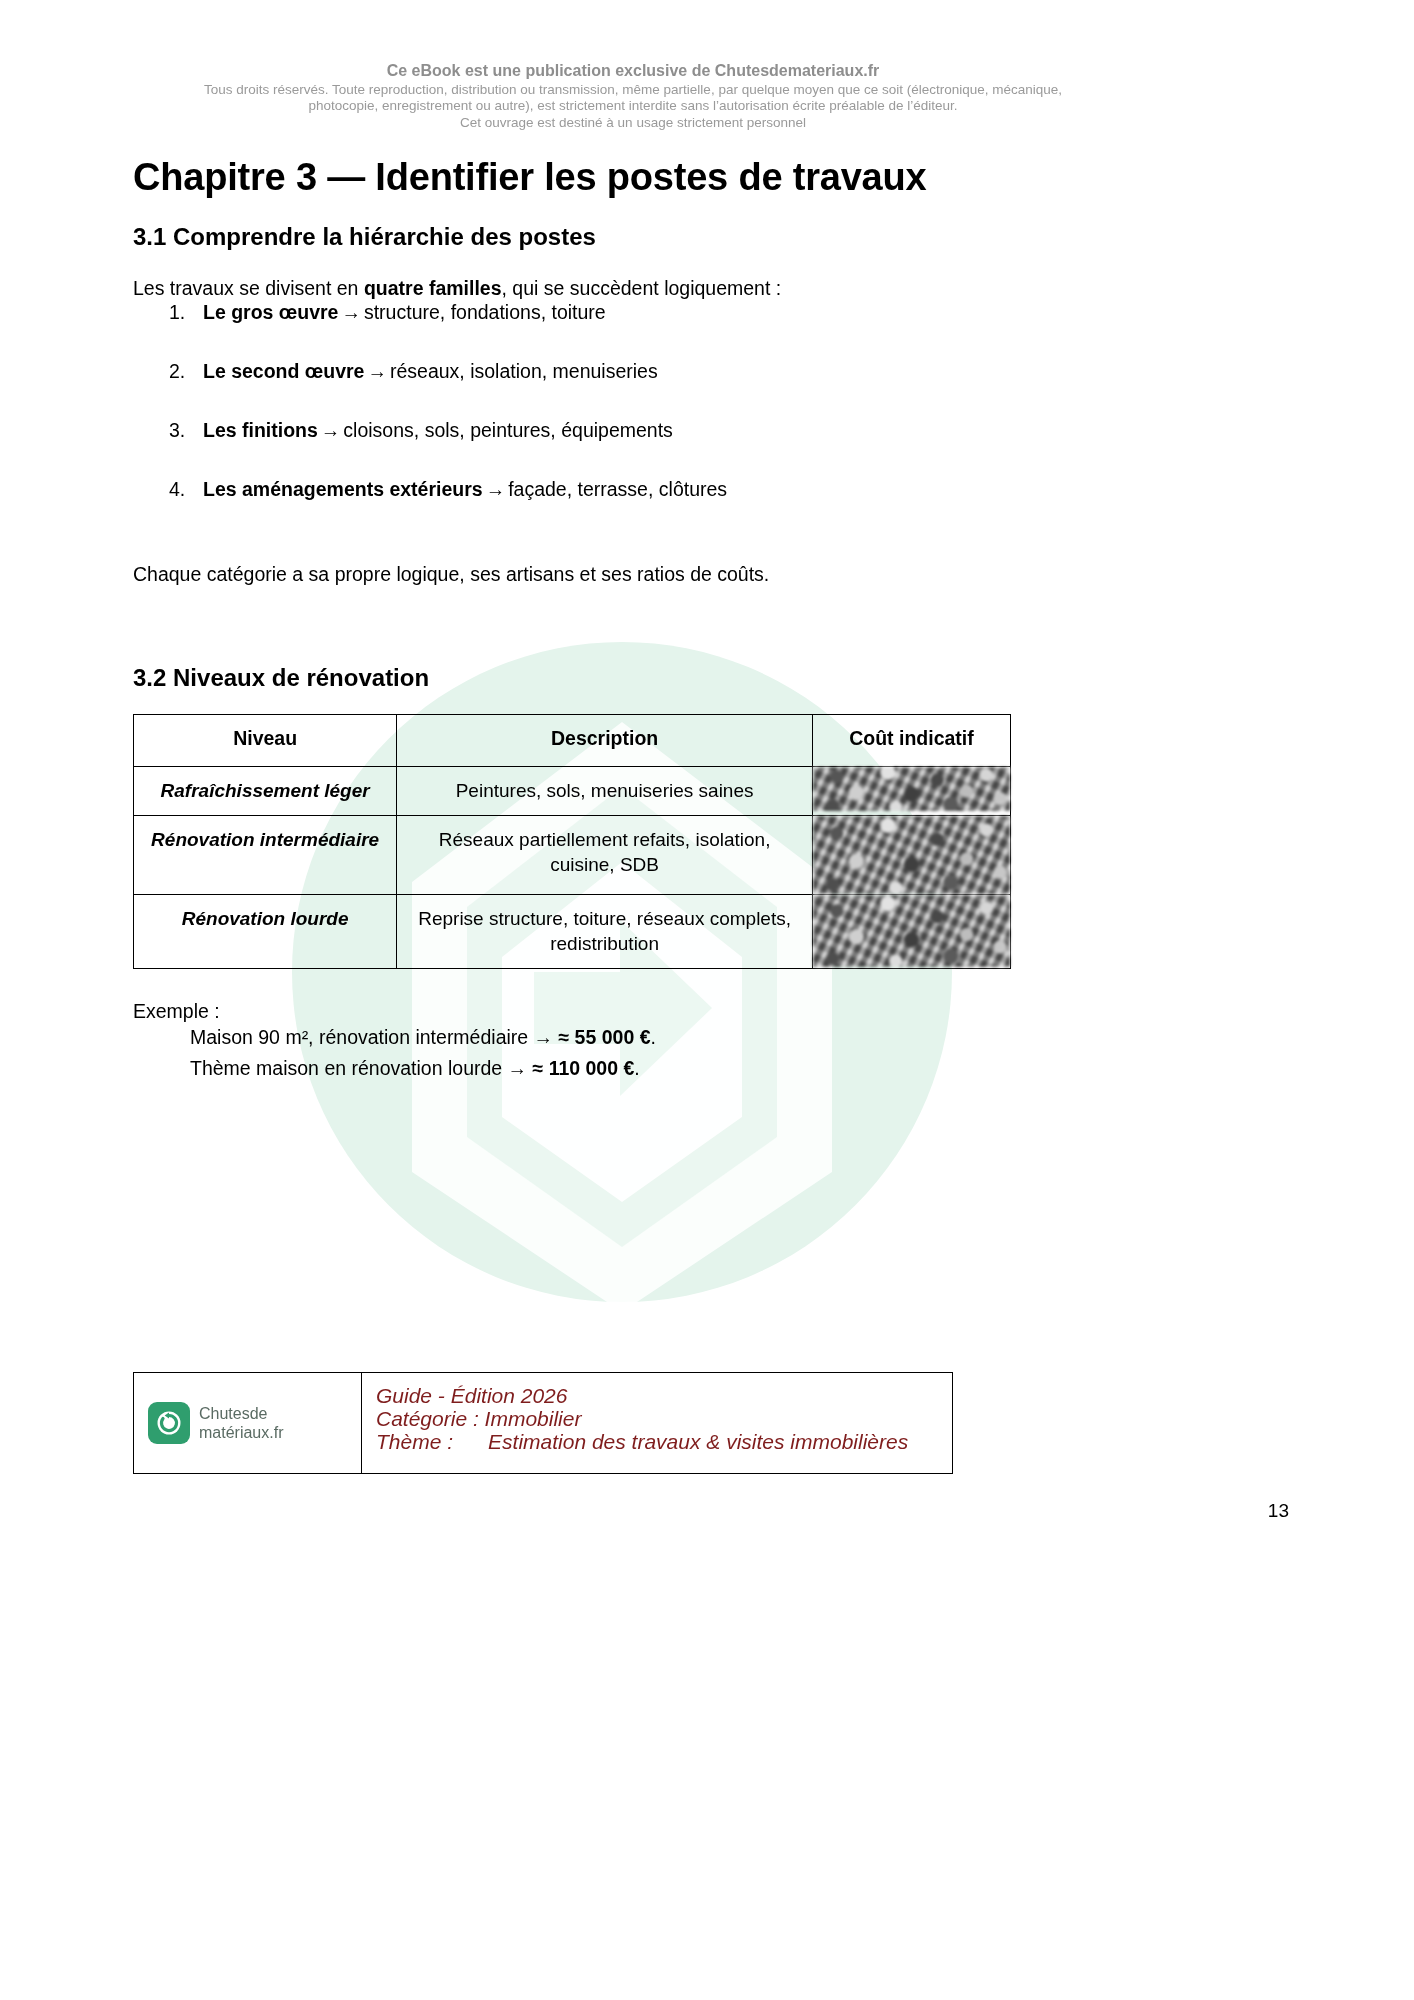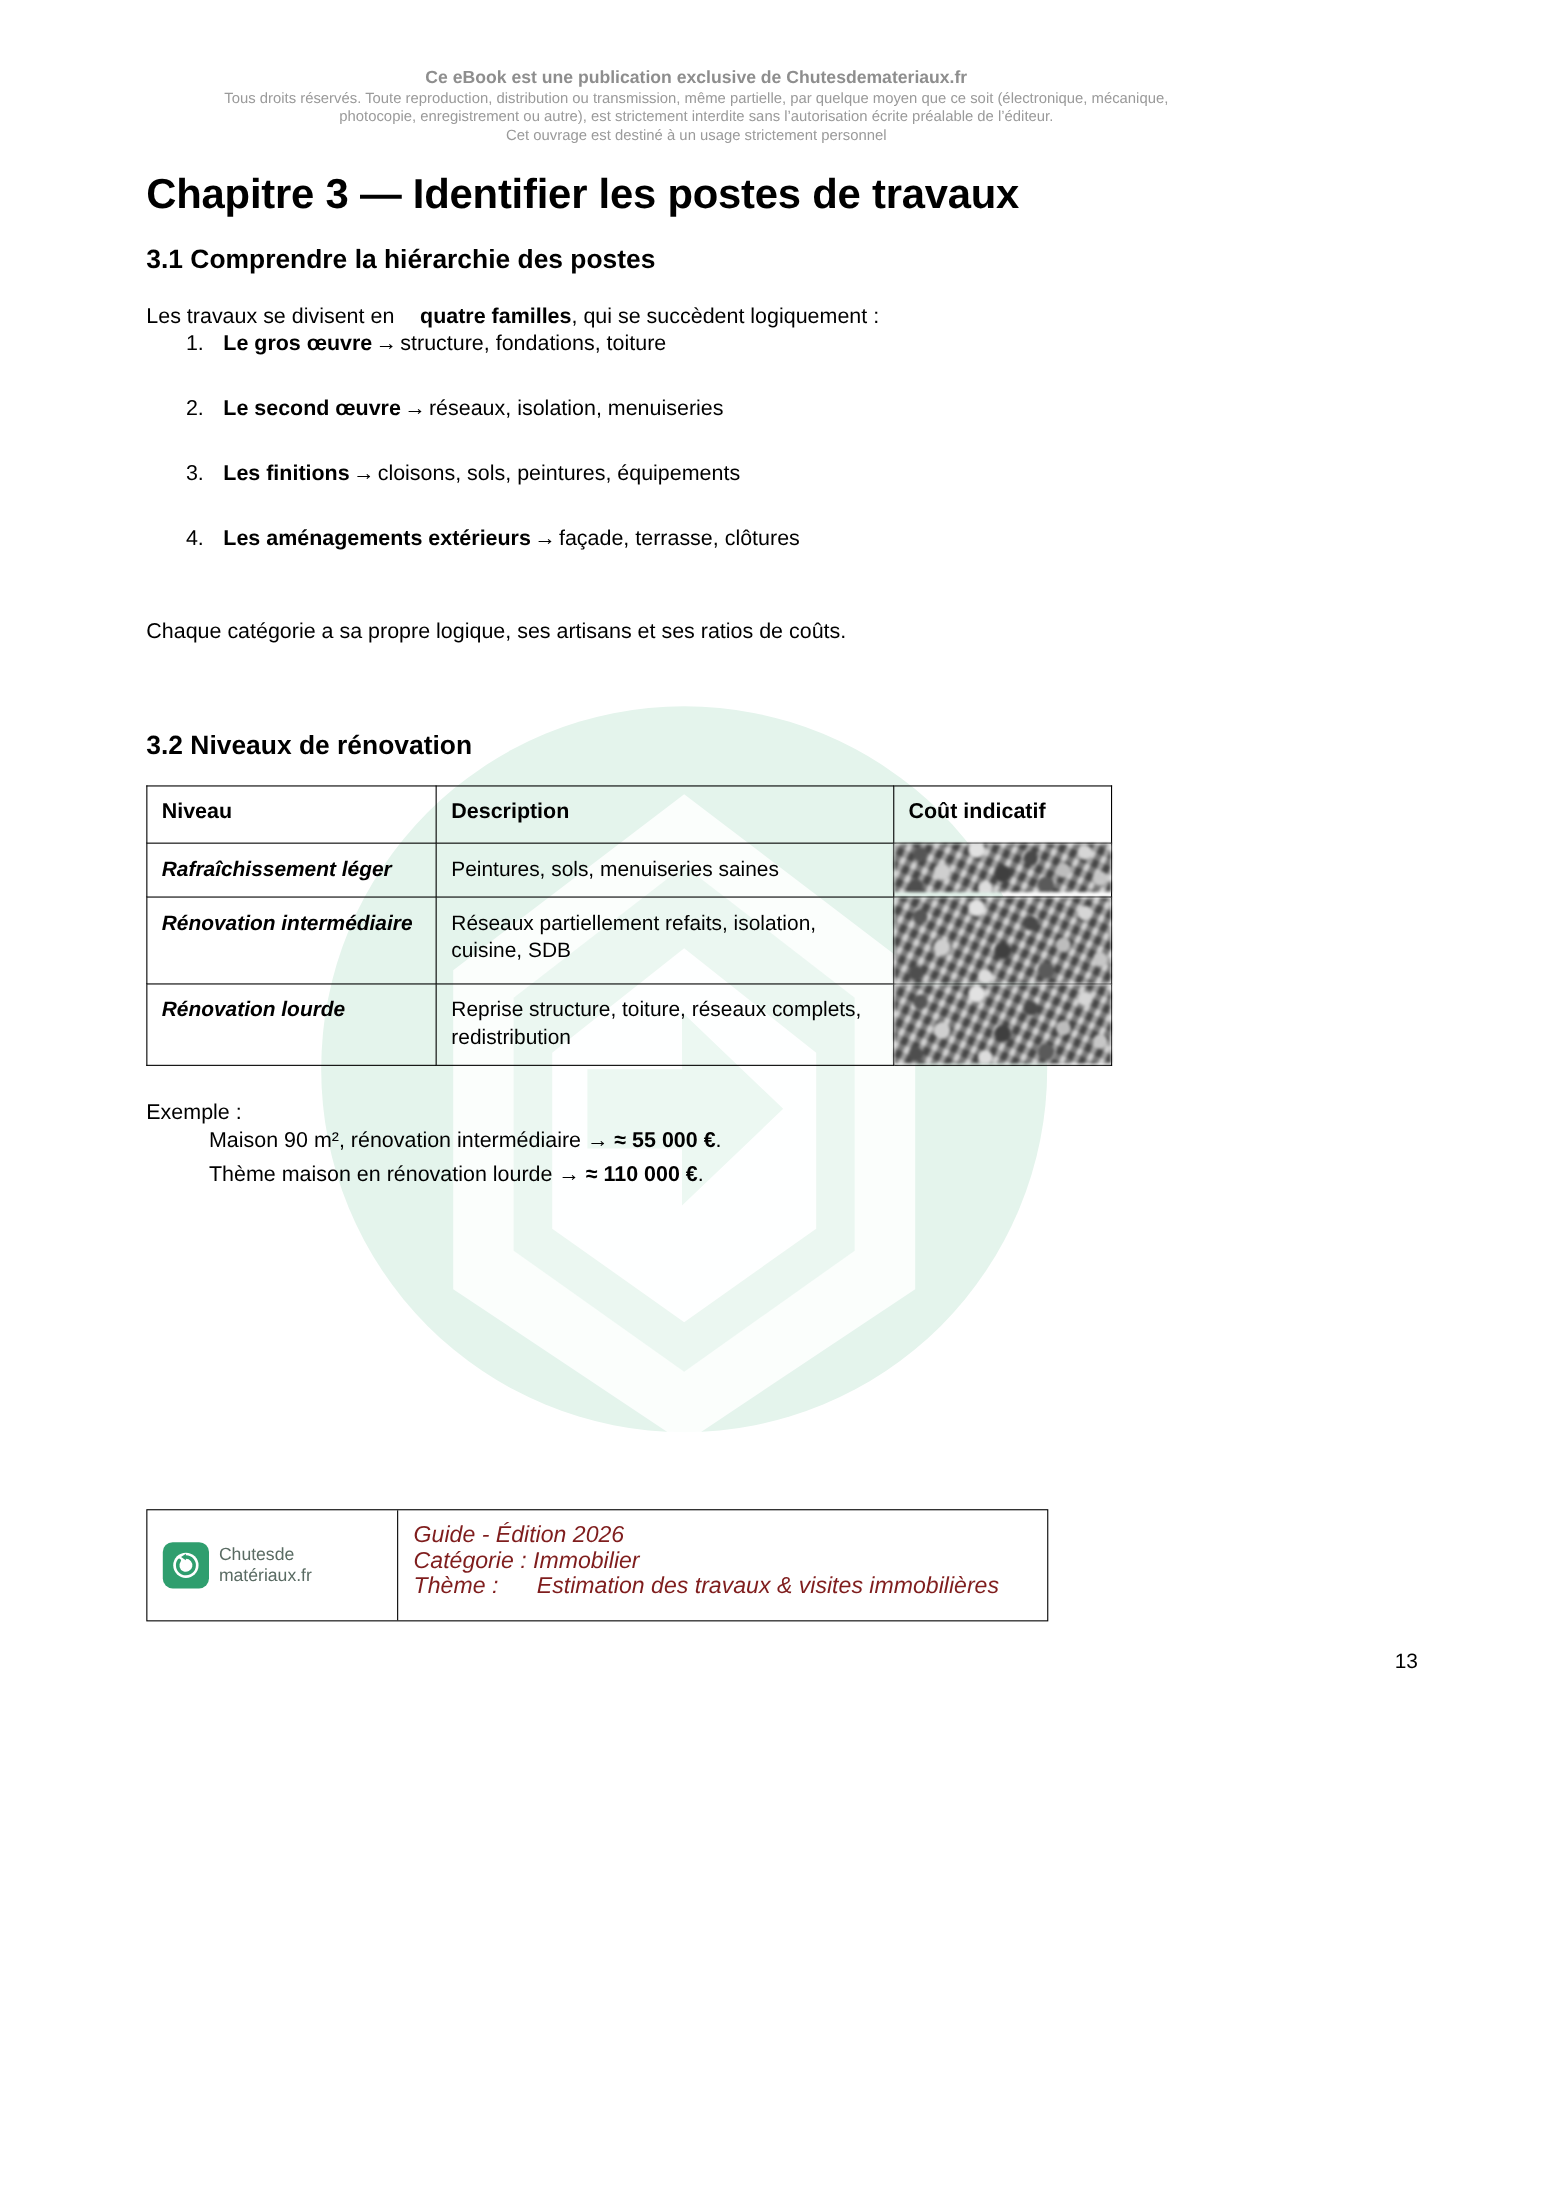--- a/index.html
+++ b/index.html
@@ -80,21 +80,21 @@
   .para {
     position: absolute;
     left: 133px;
     font-size: 19.5px;
     line-height: 26px;
   }
   #intro-para { top: 255px; }
   #summary-para { top: 541px; }
   #example-label { top: 978px; }
 
-  .para b { font-weight: bold; margin-left: 18px; }
+  .para b { font-weight: bold; }
 
   
   .olist {
     position: absolute;
     left: 133px;
     top: 300px;
     width: 900px;
     margin: 0;
     padding: 0;
     list-style: none;
@@ -122,21 +122,21 @@
     top: 714px;
     width: 878px;
     border-collapse: collapse;
     font-size: 19px;
     background: transparent;
   }
   .tbl td, .tbl th {
     border: 1.6px solid #000;
     padding: 11px 13px 12px 13px;
     vertical-align: top;
-    text-align: left;
+    text-align: center;
     line-height: 25px;
     background: transparent;
   }
   .tbl th {
     font-weight: bold;
     font-size: 19.5px;
     height: 28px;
   }
   .col-niveau  { width: 250px; }
   .col-desc    { width: 438px; }

